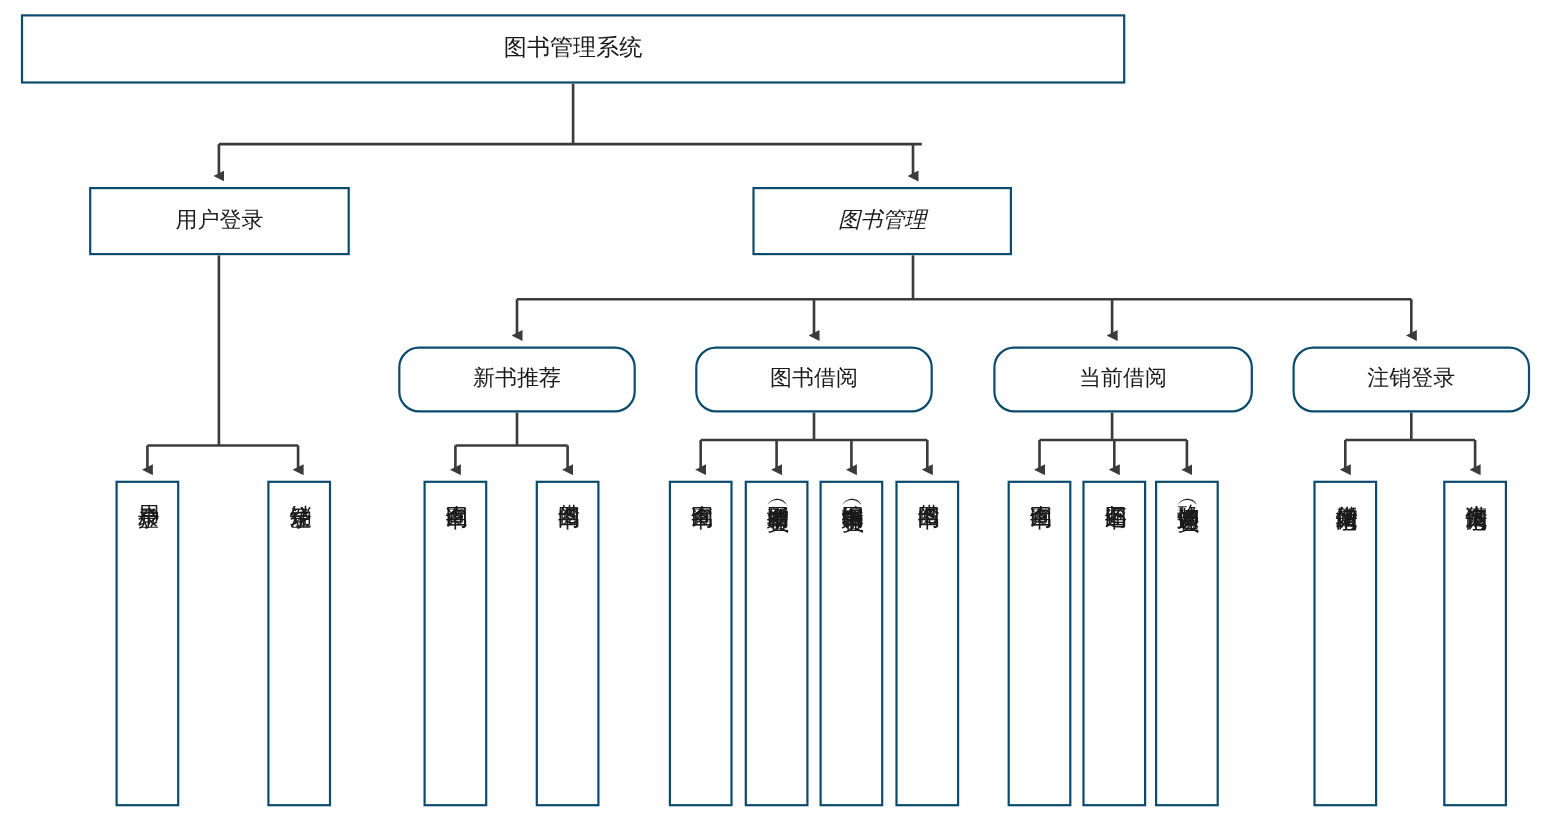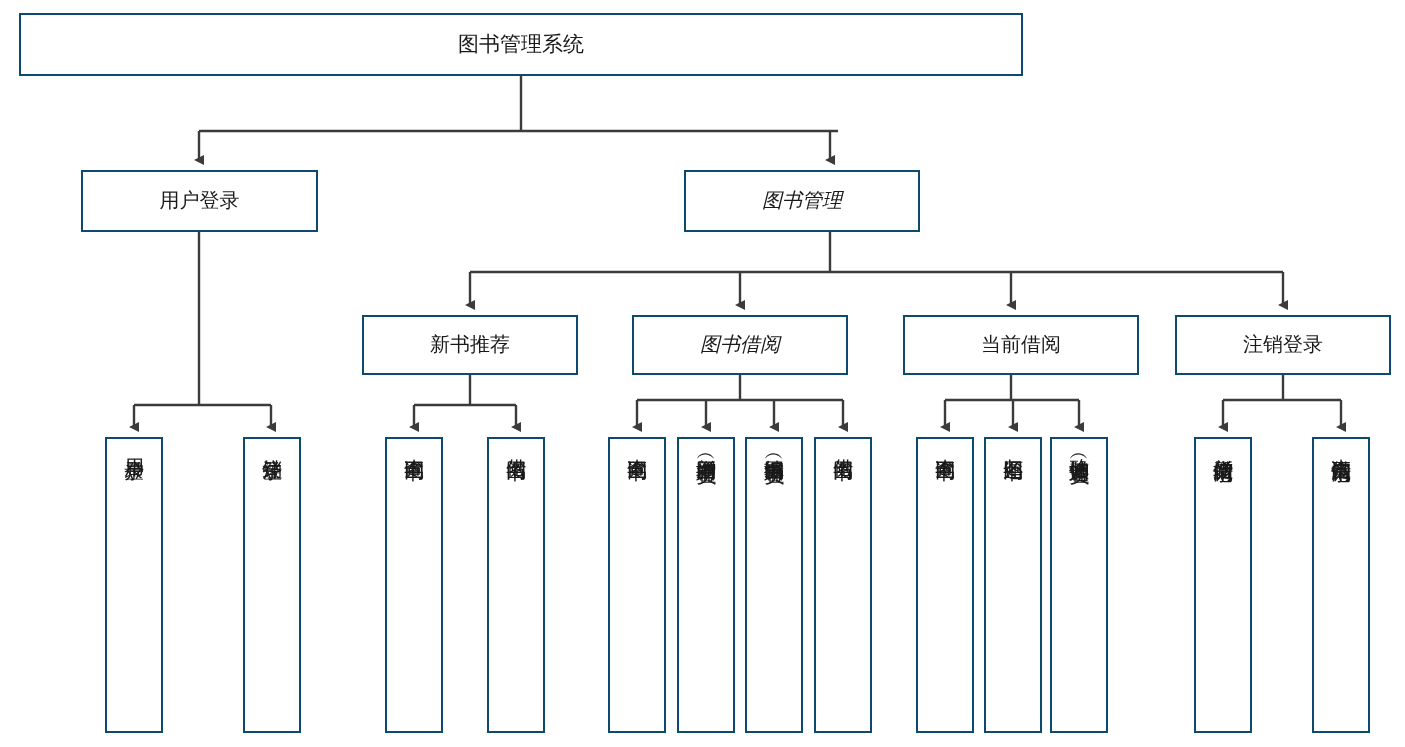--- a/index.html
+++ b/index.html
@@ -30,20 +30,21 @@
     text-align: center;
   }
   .node.root {
     font-size: 21px;
   }
   .node.lvl2 {
     font-size: 20px;
   }
   .node.lvl3 {
     font-size: 20px;
+    border-radius: 19px;
   }
   .node.leaf {
     font-size: 20px;
     writing-mode: vertical-rl;
     text-orientation: upright;
     letter-spacing: 1px;
     padding-top: 4px;
     padding-bottom: 4px;
     justify-content: flex-start;
     align-items: center;
@@ -131,21 +132,21 @@
   <div class="node lvl2" style="left:81px; top:170px; width:237px; height:62px;">
     <span>用户登录</span>
   </div>
   <div class="node lvl2" style="left:684px; top:170px; width:236px; height:62px;font-style:italic;">
     <span>图书管理</span>
   </div>
 
   <div class="node lvl3" style="left:362px; top:315px; width:216px; height:60px;">
     <span>新书推荐</span>
   </div>
-  <div class="node lvl3" style="left:632px; top:315px; width:216px; height:60px;font-style:italic;">
+  <div class="node lvl3" style="left:632px; top:315px; width:216px; height:60px;">
     <span>图书借阅</span>
   </div>
   <div class="node lvl3" style="left:903px; top:315px; width:236px; height:60px;">
     <span>当前借阅</span>
   </div>
   <div class="node lvl3" style="left:1175px; top:315px; width:216px; height:60px;">
     <span>注销登录</span>
   </div>
 
   <div class="node leaf" style="left:105px; top:437px; width:58px; height:296px;">

